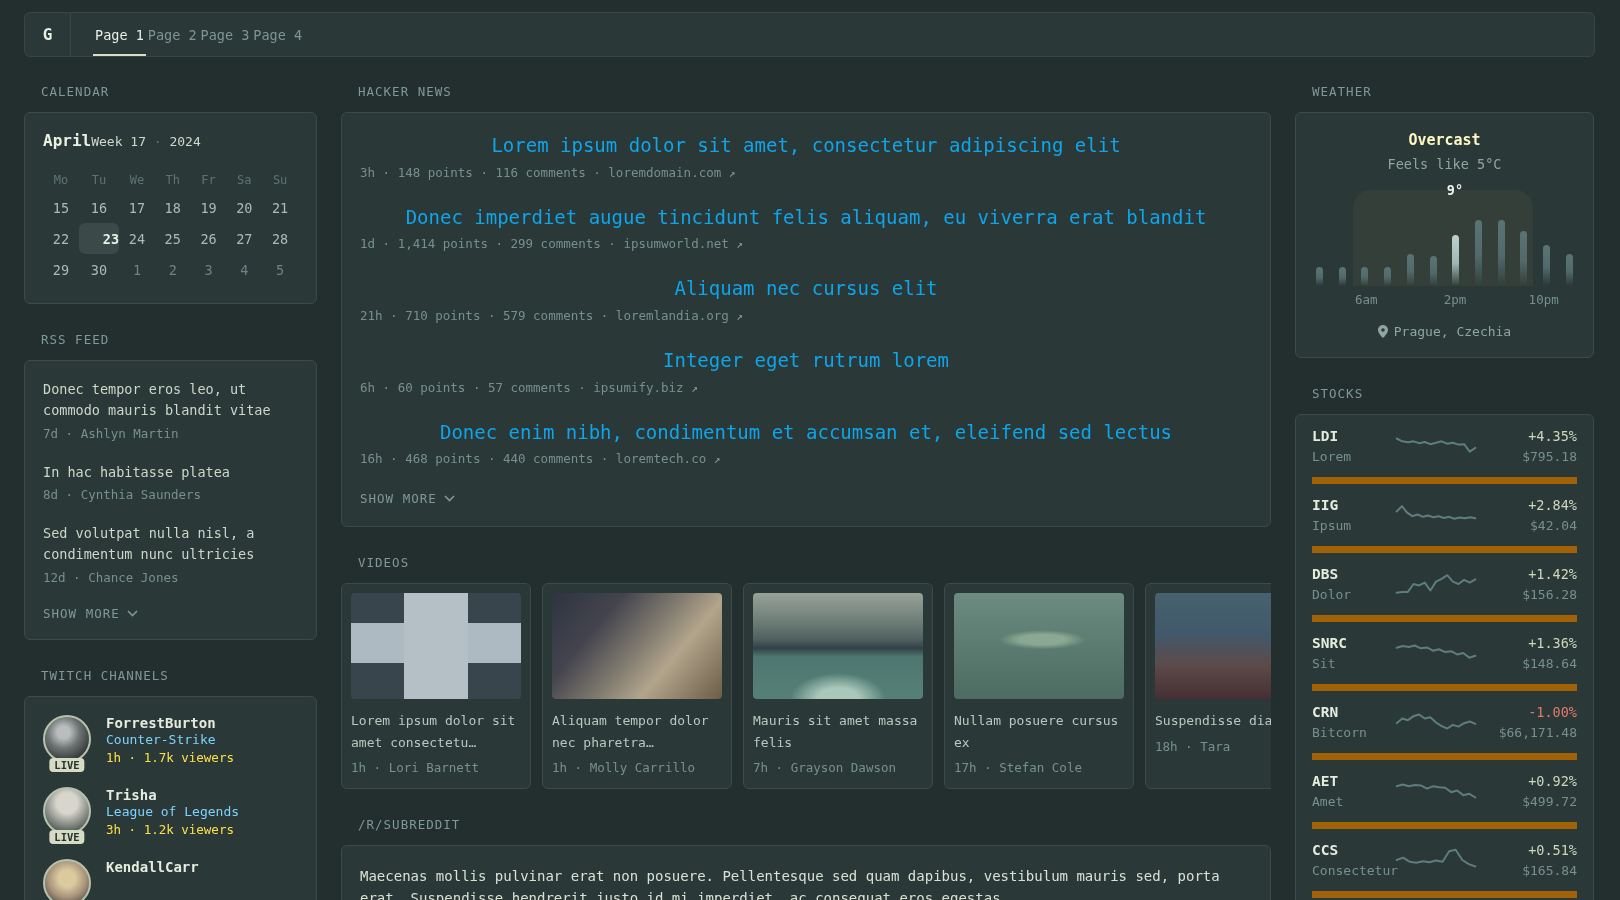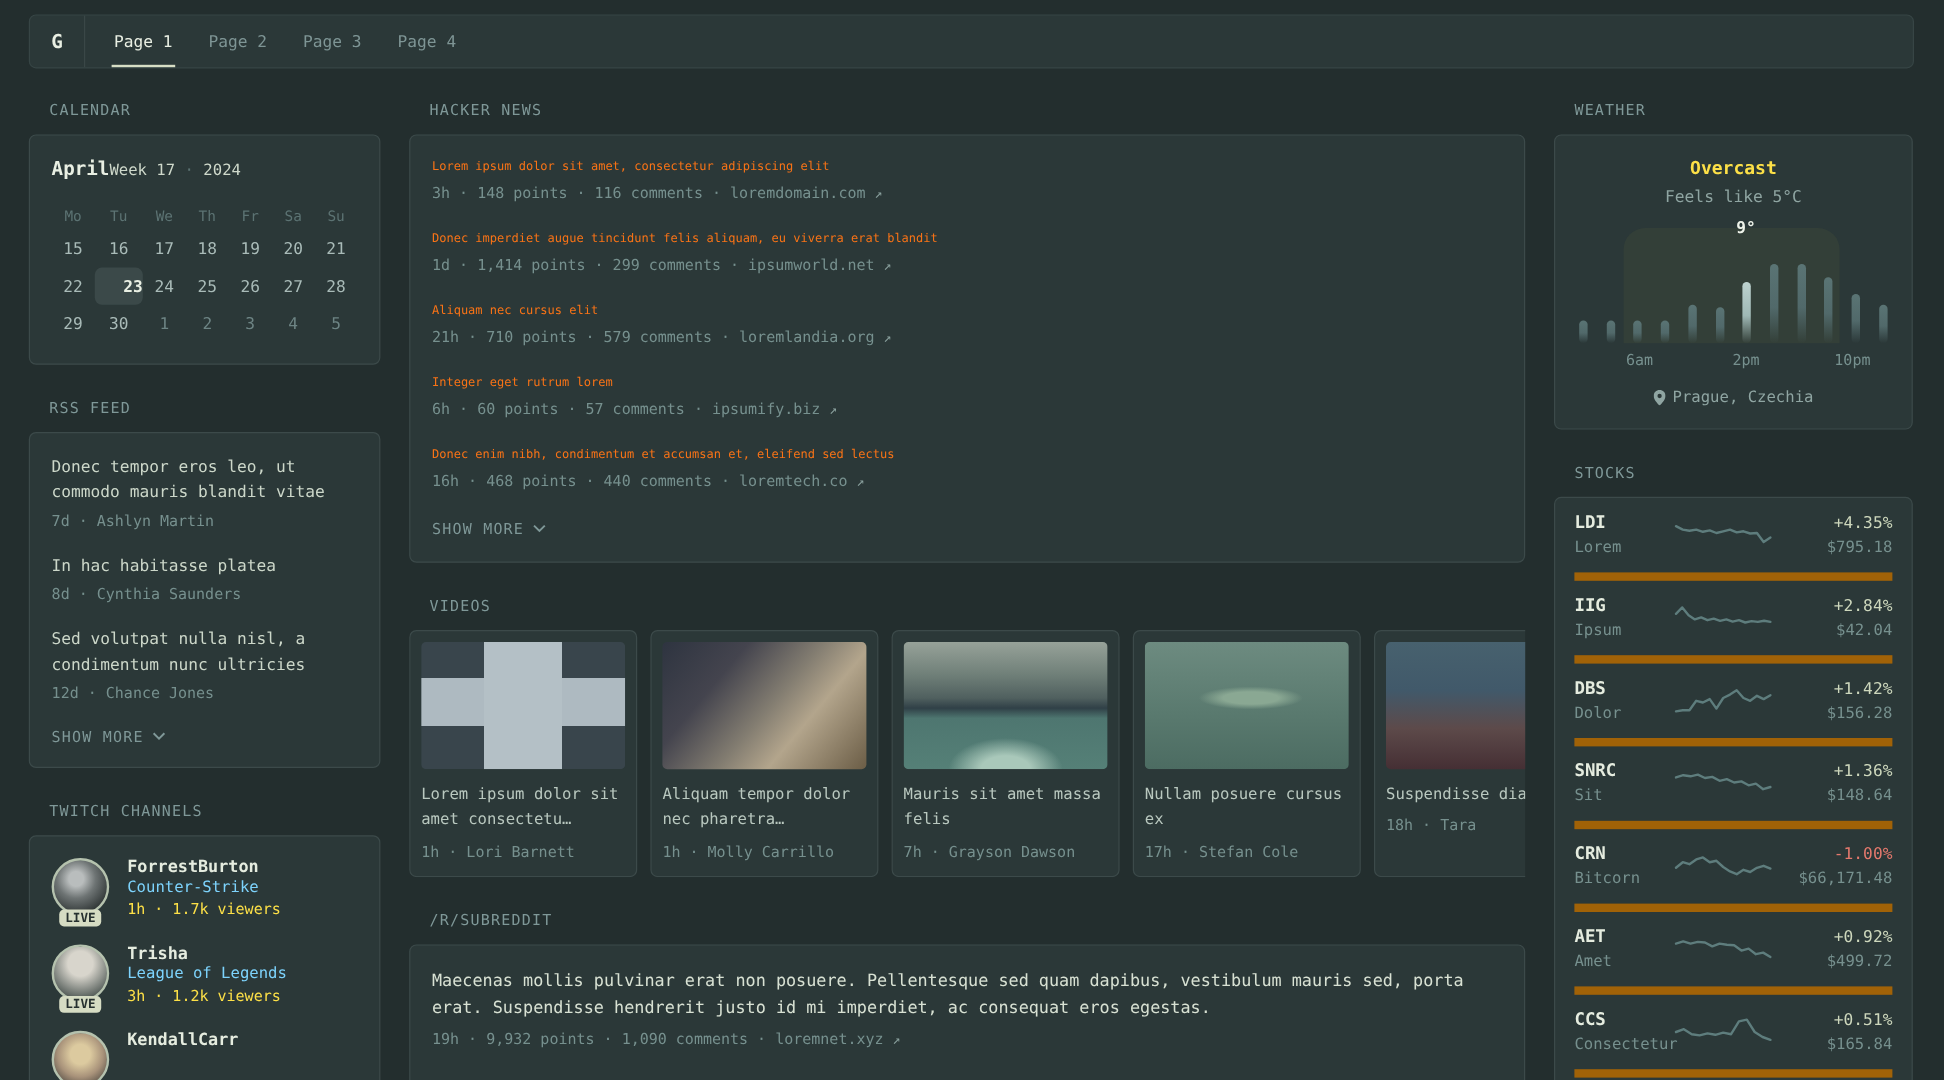--- a/index.html
+++ b/index.html
@@ -7,21 +7,21 @@
   body { width:1620px; height:900px; overflow:hidden;
          font-family:"DejaVu Sans Mono", monospace; }
   .page { width:1620px; height:900px; overflow:hidden; background:#232e2e;
           padding:12px 25px 0 24px; }
 
   
   .topbar { height:45px; background:#2b3838; border:1px solid #374545; border-radius:6px;
             display:flex; align-items:stretch; }
   .logo-box { width:46px; display:flex; align-items:center; justify-content:center;
               border-right:1px solid #3a4747; color:#e9efe3; font-weight:bold; font-size:16px; }
-  .tabs { display:flex; align-items:stretch; padding-left:22px; gap:26px; }
+  .tabs { display:flex; align-items:stretch; padding-left:22px; }
   .tab { display:flex; align-items:center; color:#7e9595; font-size:13.5px; cursor:pointer;
          border-bottom:2px solid transparent; padding:2px 2px 0 2px; }
   .tab.active { color:#e9efe3; border-bottom-color:#d7dec5; }
 
   
   .columns { margin-top:27px; display:grid; grid-template-columns:293px 930px 299px;
              column-gap:24px; align-items:start; }
   .widget + .widget { margin-top:28px; }
   .w-title { color:#7f9898; font-size:12.5px; letter-spacing:1px; margin:0 0 13px 17px; }
   .card { background:#2b3838; border:1px solid #3c4a4a; border-radius:6px; padding:18px; }
@@ -57,21 +57,21 @@
   .live { position:absolute; left:50%; bottom:-7px; transform:translateX(-50%);
           background:#d6dcc3; color:#26302f; font-size:10.5px; font-weight:bold;
           padding:1px 5px; border-radius:4px; }
   .tw-name { color:#e5ecdf; font-weight:bold; font-size:14px; cursor:pointer; }
   .tw-game { color:#7dd3fc; font-size:13px; margin-top:1px; }
   .tw-meta { color:#fde047; font-size:12.5px; margin-top:3px; }
 
   
   .hn-card { padding:20px 18px; }
   .hn-item + .hn-item { margin-top:25px; }
-  .hn-title { color:#f97316; font-size:10px; line-height:1.3; cursor:pointer; }
+  .hn-title { color:#0ea5e9; font-size:19px; line-height:1.3; cursor:pointer;text-align:center; }
   .hn-meta { color:#76908e; font-size:12.5px; margin-top:7px; }
   .arrow { color:#8ba29f; font-size:11px; }
 
   
   .vid-strip { display:flex; gap:11px; overflow:hidden; }
   .vid-card { flex:0 0 188px; background:#2b3838; border:1px solid #3c4a4a; border-radius:6px;
               padding:9px 9px 13px; cursor:pointer; }
   .thumb { width:170px; height:106px; border-radius:4px; }
   .th-1 { background-image:
             linear-gradient(90deg, rgba(0,0,0,0) 31%, #b4c0c6 31% 69%, rgba(0,0,0,0) 69%),
@@ -83,21 +83,21 @@
   .th-4 { background:radial-gradient(ellipse 34% 12% at 52% 44%, #8aa893 0 40%, rgba(0,0,0,0) 75%),
                     linear-gradient(180deg, #6d8b80 0%, #5a7a6f 55%, #4c6c62 100%); }
   .th-5 { background:linear-gradient(180deg, #47616e 0%, #41596a 38%, #5d4a4a 68%, #452f34 100%); }
   .vid-title { color:#b9c8bf; font-size:13px; line-height:1.65; margin-top:11px; }
   .vid-meta { color:#76908e; font-size:12.5px; margin-top:7px; }
 
   .sub-text { color:#d8e1d3; font-size:14px; line-height:1.55; cursor:pointer; }
   .sub-card { padding:20px 18px; min-height:128px; }
 
   
-  .wx-cond { text-align:center; color:#fde047; font-weight:bold; font-size:15px; }
+  .wx-cond { text-align:center; color:#fef9c3; font-weight:bold; font-size:15px; }
   .wx-feels { text-align:center; color:#8fa5a2; font-size:13.5px; margin-top:7px; }
   .wx-chart { position:relative; height:80px; margin-top:34px; }
   .wx-day { position:absolute; left:15%; width:69%; top:-16px; bottom:0; background:#333f38;
             border-radius:18px 18px 0 0; }
   .wx-bars { position:absolute; inset:0; display:flex; align-items:flex-end;
              justify-content:space-between; padding:0 2px; }
   .wbar { width:7px; border-radius:4px;
           background:linear-gradient(180deg, #5a7474 0%, #51696a 55%, rgba(81,105,106,0) 100%); }
   .wbar.hot { background:linear-gradient(180deg, #bdd2cf 0%, #9fb8b5 55%, rgba(159,184,181,0) 100%); }
   .wx-now { position:absolute; left:54%; top:-24px; transform:translateX(-50%);

